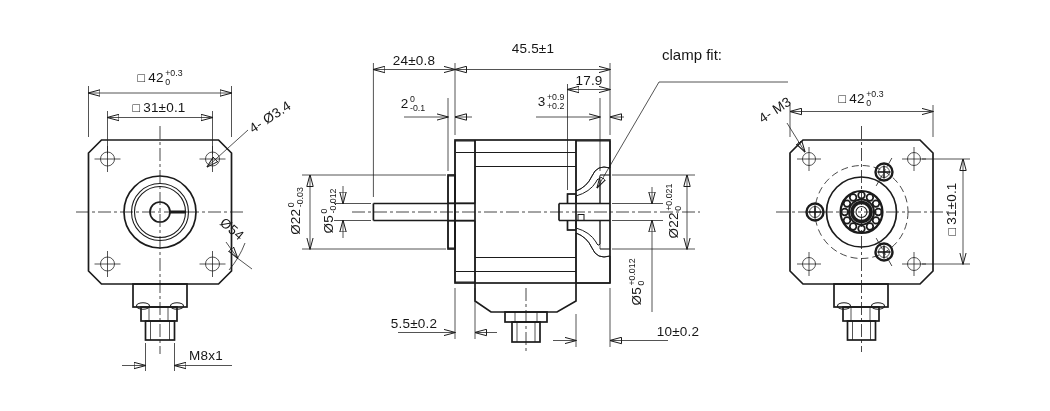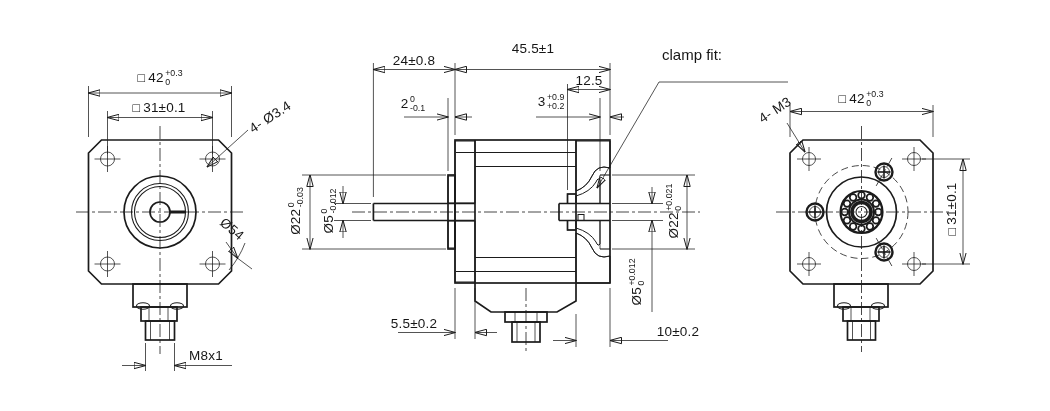--- a/index.html
+++ b/index.html
@@ -291,21 +291,21 @@
   <div class="lbl" style="left:159px;top:107px">
     <span class="sq">□</span>
     <span>31±0.1</span>
   </div>
   <div class="lbl rm33" style="left:270px;top:117px">4- Ø3.4</div>
   <div class="lbl r40" style="left:232px;top:229px">Ø54</div>
   <div class="lbl" style="left:206px;top:355px">M8x1</div>
 
   <div class="lbl" style="left:414px;top:60px">24±0.8</div>
   <div class="lbl" style="left:533px;top:48px">45.5±1</div>
-  <div class="lbl" style="left:589px;top:80px">12.5</div>
+  <div class="lbl" style="left:589px;top:80px">17.9</div>
   <div class="lbl" style="left:413px;top:104px">
     <span>2</span>
     <span class="st">
       <span>0</span>
       <span>-0.1</span>
     </span>
   </div>
   <div class="lbl" style="left:551px;top:102px">
     <span>3</span>
     <span class="st">

